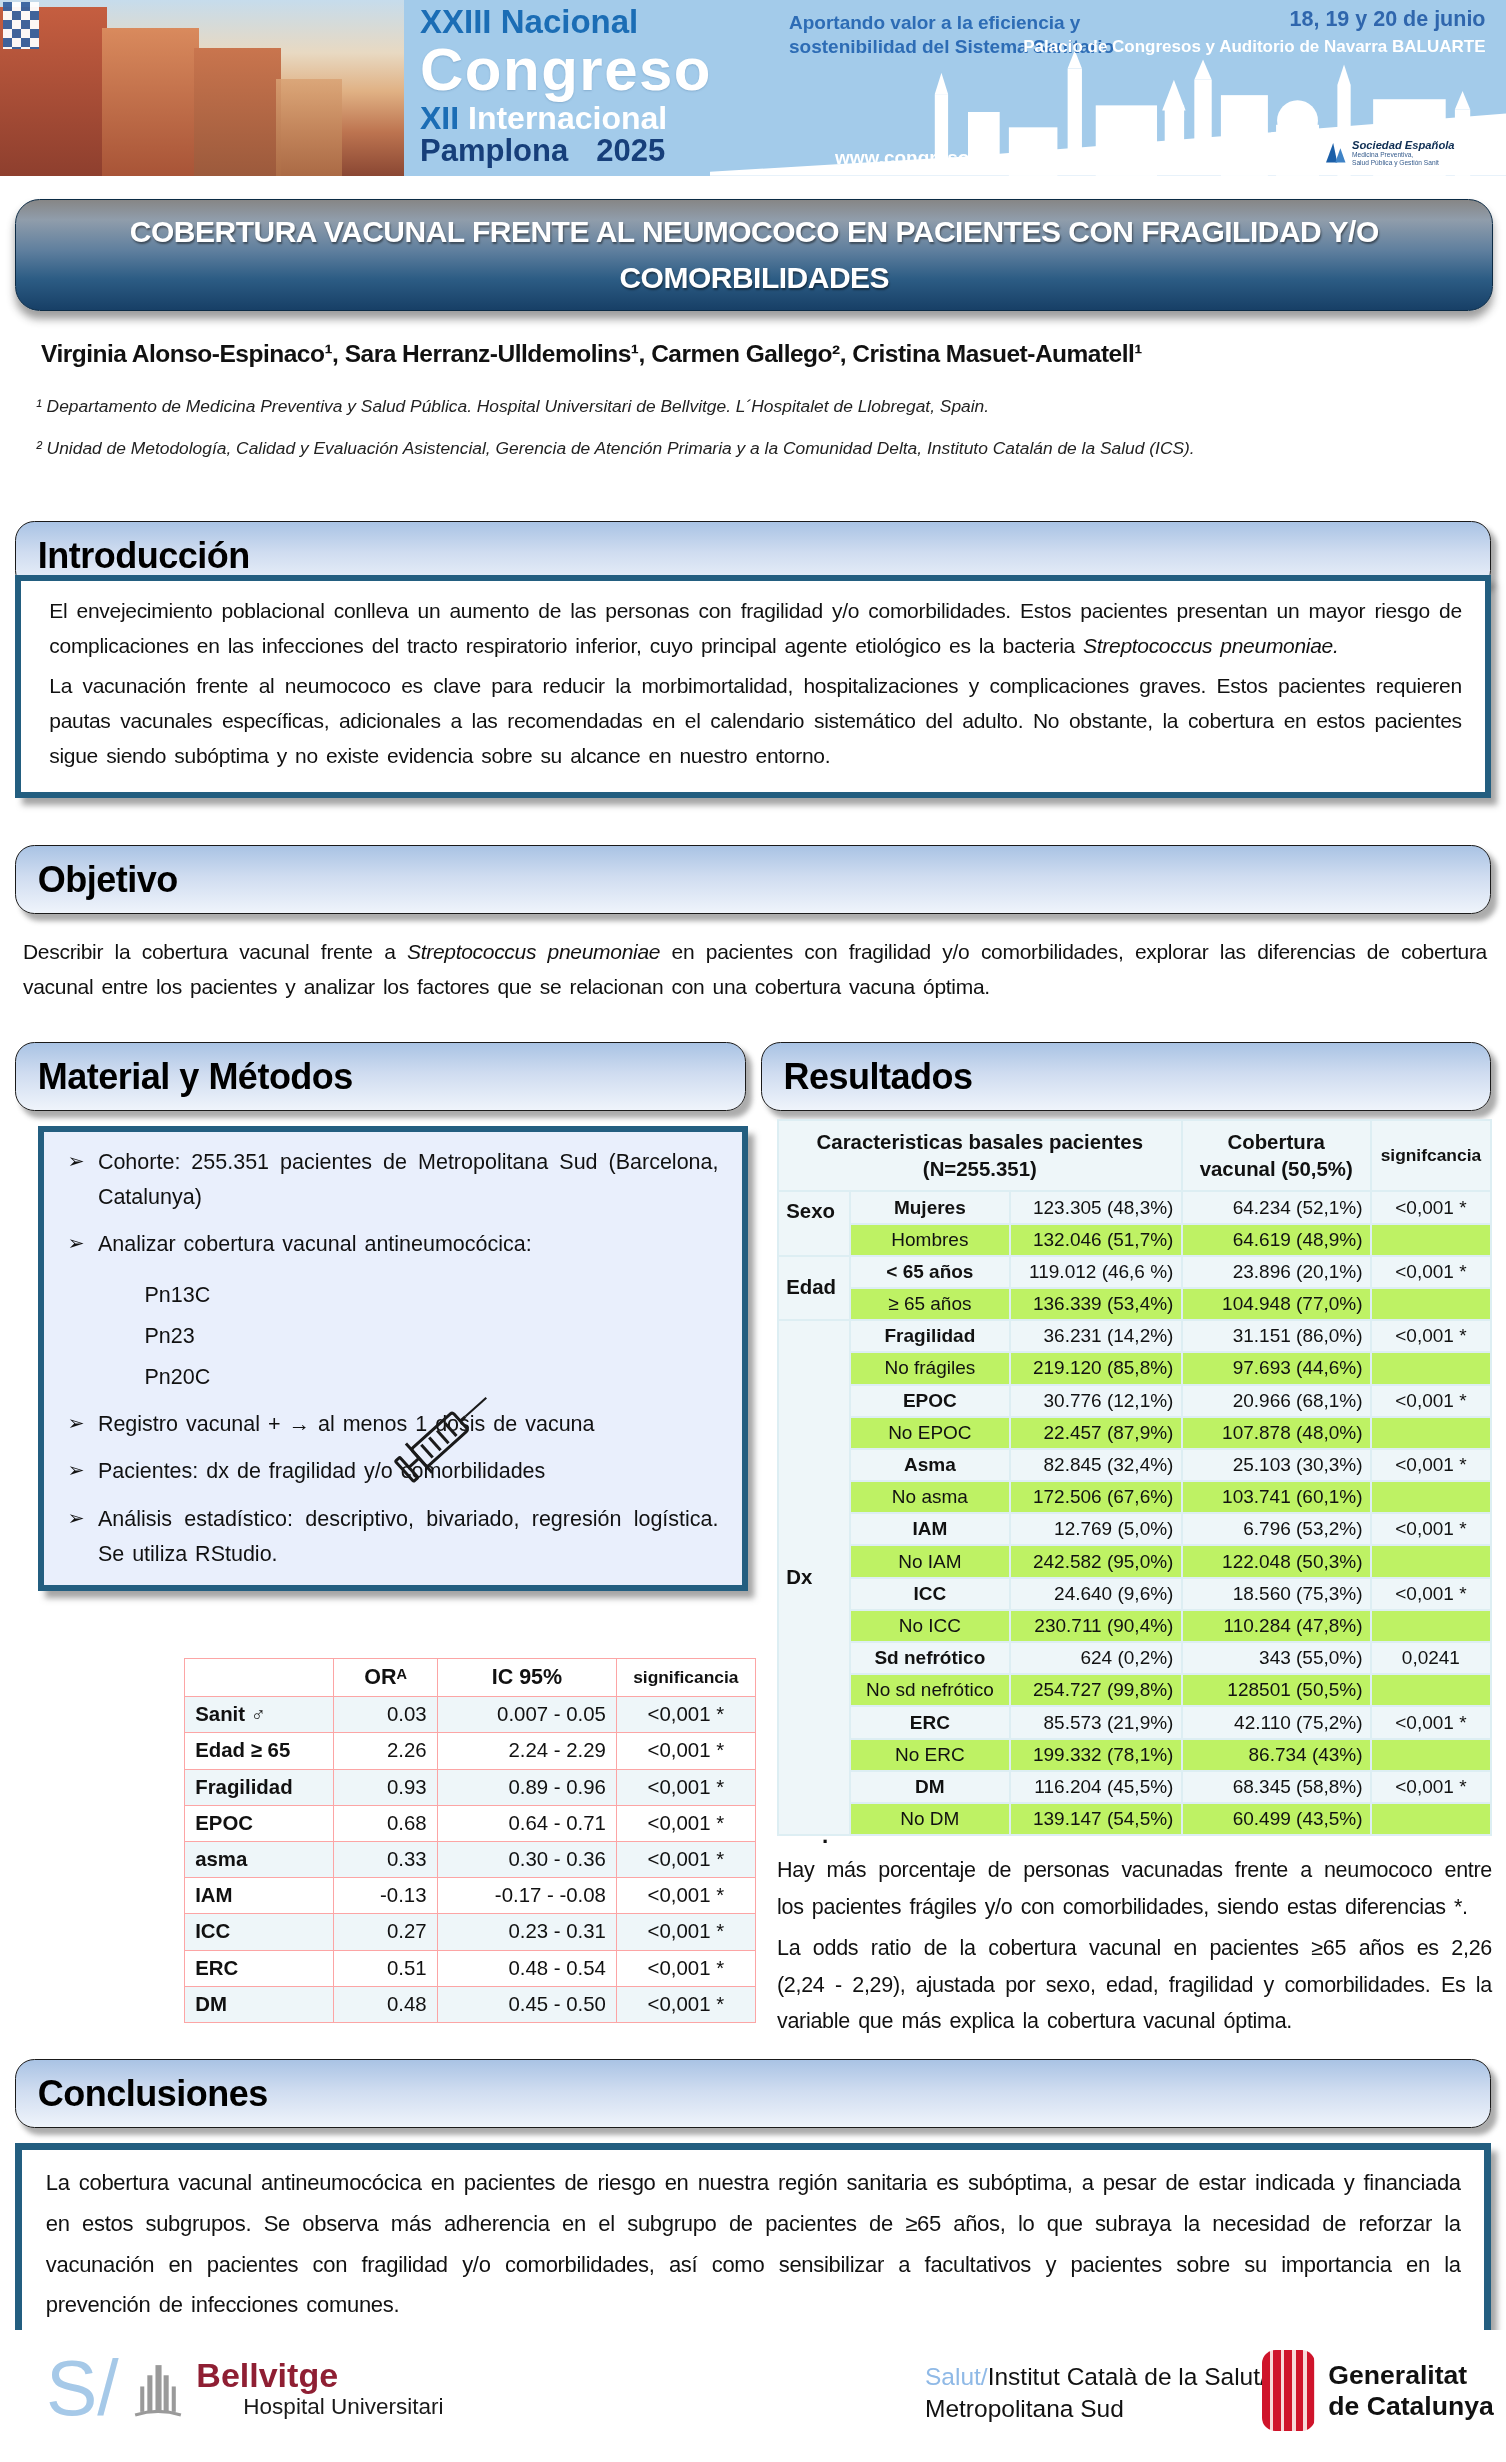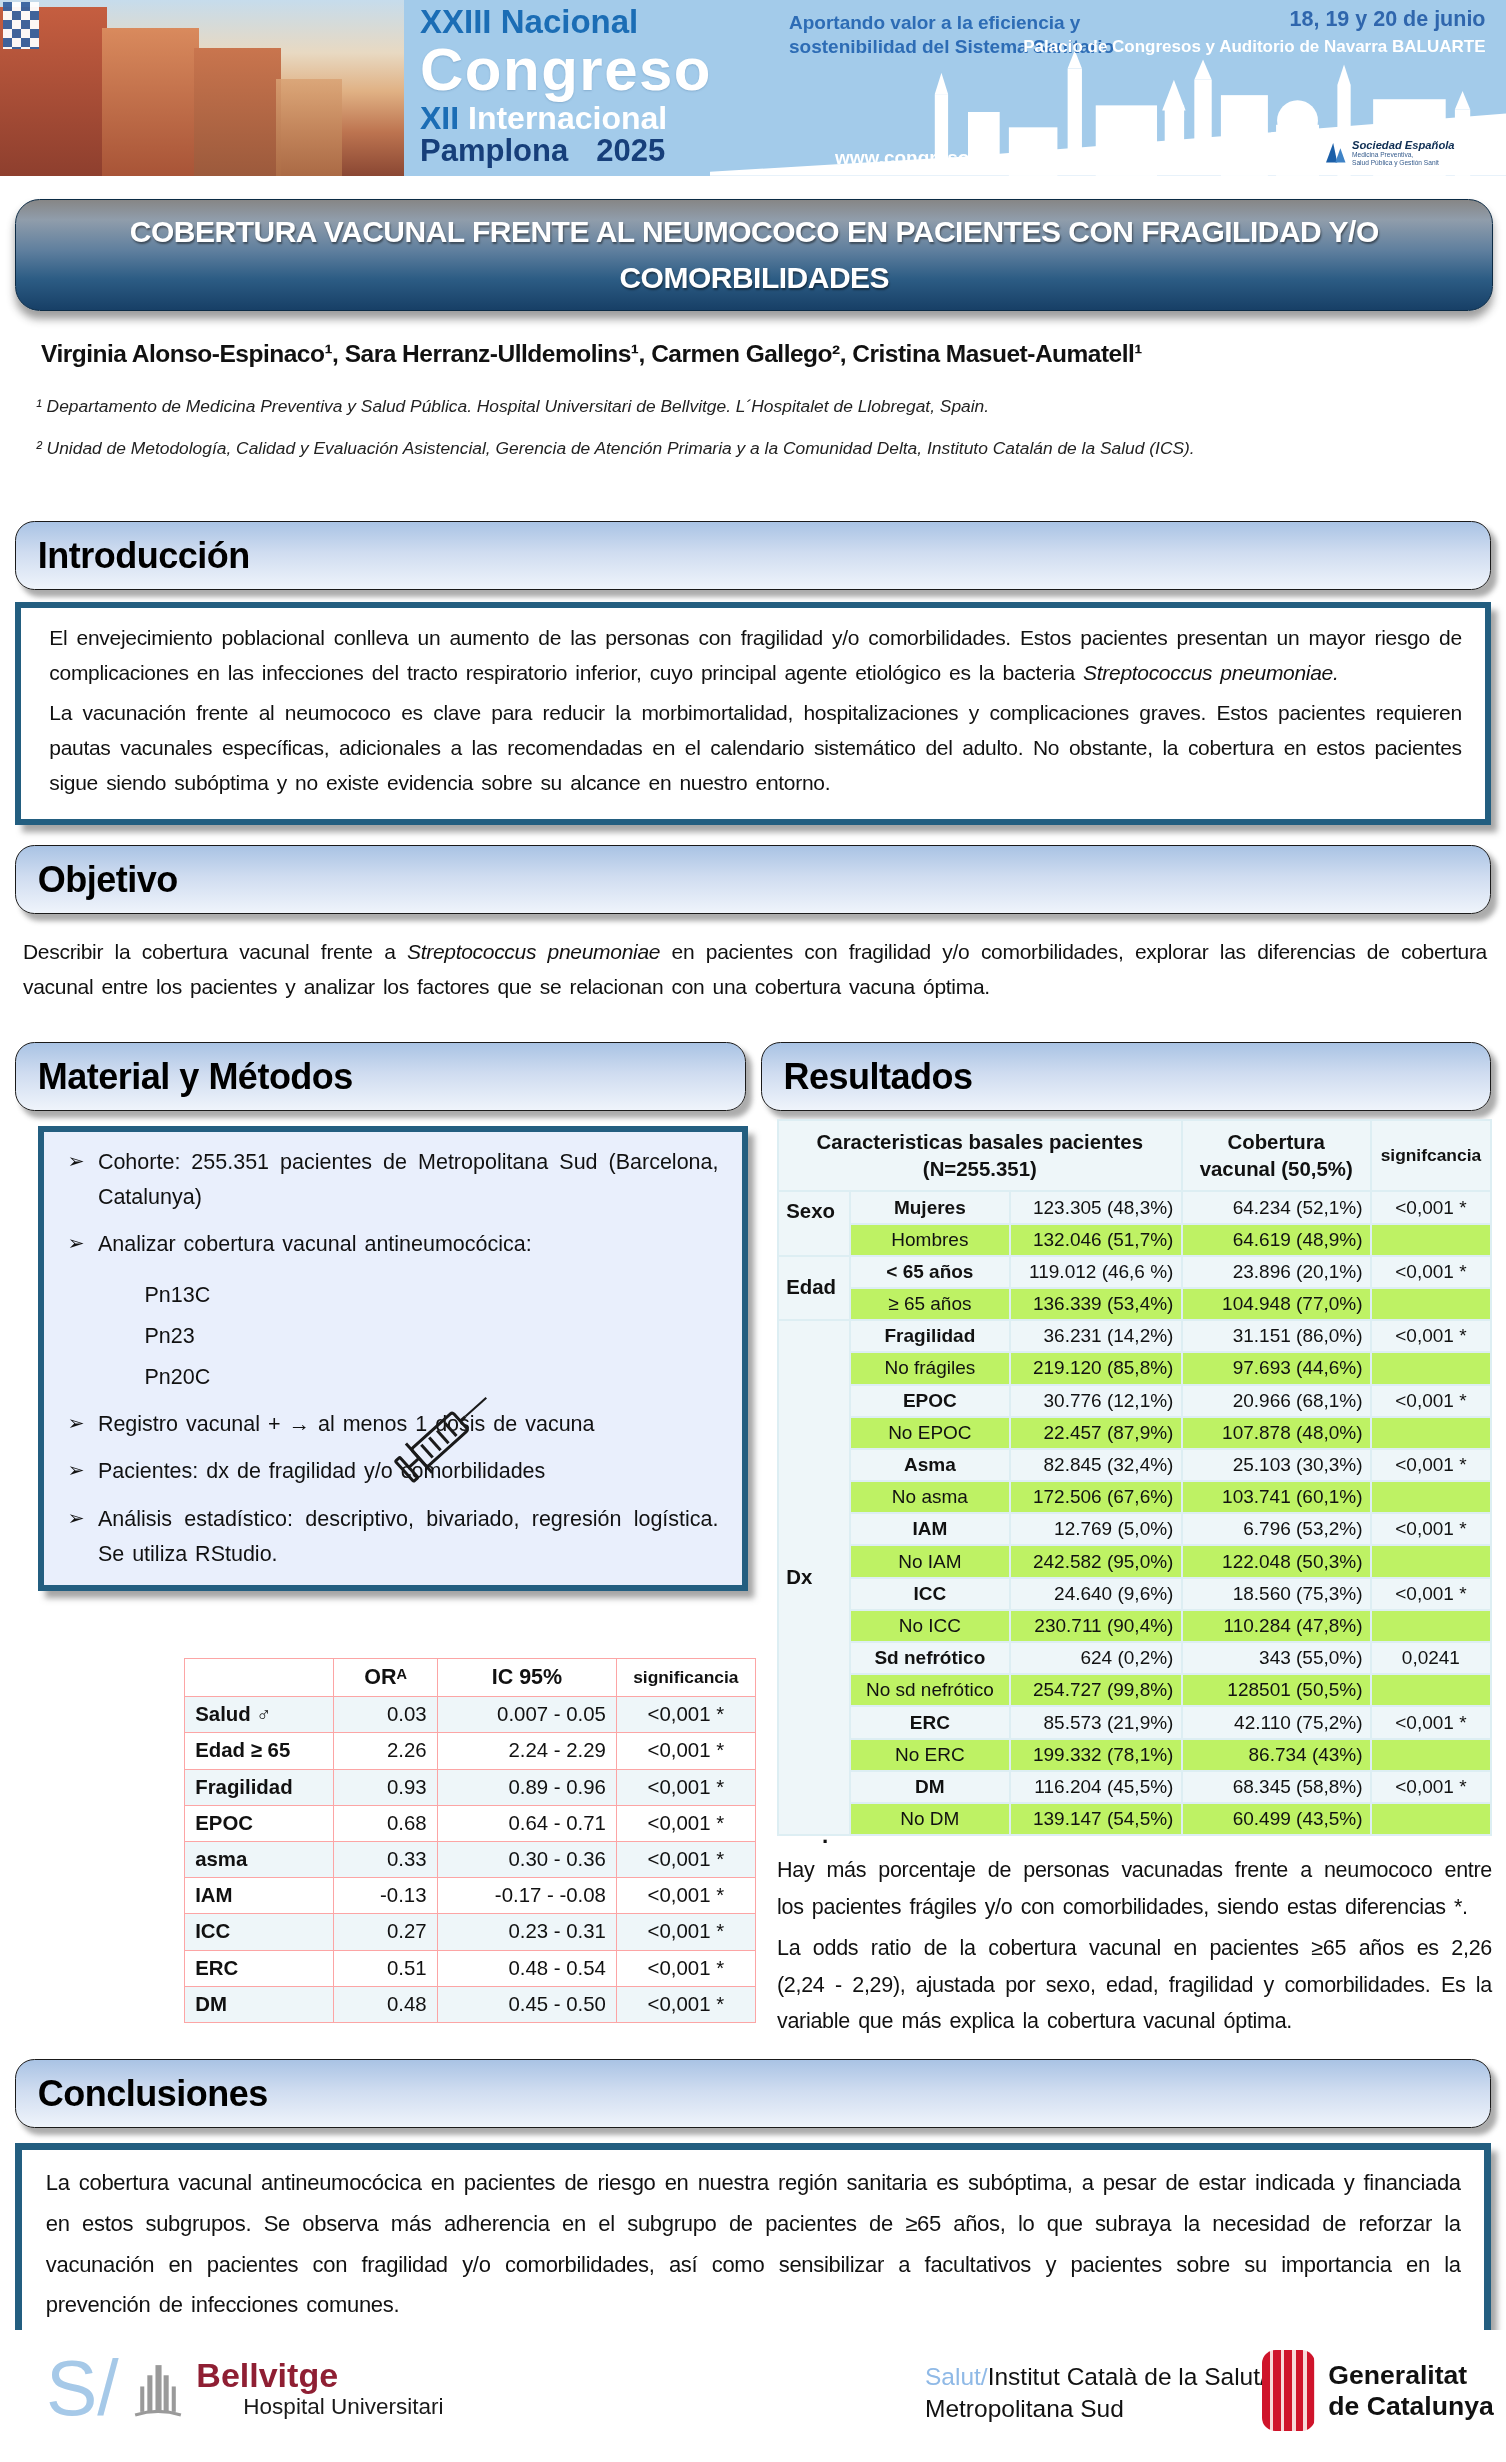--- a/index.html
+++ b/index.html
@@ -55,21 +55,21 @@
   .sec-head .h{font-size:36px;font-weight:bold;color:#000;letter-spacing:-0.5px;}
   .sh-intro{left:15.3px;top:521px;width:1476px;}
   .sh-obj{left:15.3px;top:845px;width:1476px;}
   .sh-met{left:15.3px;top:1042px;width:731px;}
   .sh-res{left:761px;top:1042px;width:730px;}
   .sh-con{left:15.3px;top:2059px;width:1476px;}
 
   
   .blue-box{position:absolute;background:#ffffff;border:6.1px solid #235e80;box-sizing:border-box;
     box-shadow:7.2px 8.2px 6.1px rgba(90,90,90,.55);padding:13.3px 23.5px;}
-  .intro-box{left:15.3px;top:602px;width:1476px;min-height:222px;padding-left:28px;}
+  .intro-box{left:15.3px;top:575px;width:1476px;min-height:222px;padding-left:28px;}
   .body-text{font-size:21px;line-height:1.66;text-align:justify;word-spacing:2.6px;letter-spacing:-0.3px;}
   .body-text p{margin:0 0 5.1px 0;}
   .obj-text{position:absolute;left:23px;top:935px;width:1464px;}
 
   .met-box{left:38px;top:1126px;width:710px;height:465px;background:#e9effc;}
   .bullet{display:flex;gap:13.3px;margin-bottom:13.3px;}
   .bullet .mk{flex:0 0 auto;font-size:20.4px;line-height:1.6;}
   .bullet .bt{font-size:21.5px;line-height:1.6;text-align:justify;word-spacing:2px;}
   .vax{font-size:21.5px;line-height:1.9;margin-left:77px;}
   .syringe{position:absolute;left:337px;top:240px;width:128px;height:128px;}
@@ -426,21 +426,21 @@
       <thead>
         <tr>
           <th></th>
           <th>ORᴬ</th>
           <th>IC 95%</th>
           <th class="sigh">significancia</th>
         </tr>
       </thead>
       <tbody id="or-body">
           <tr>
-            <td class="lbl">Salud ♂</td>
+            <td class="lbl">Sanit ♂</td>
             <td class="or">0.03</td>
             <td class="ic">0.007 - 0.05</td>
             <td class="sig">&lt;0,001 *</td>
           </tr>
           <tr>
             <td class="lbl">Edad ≥ 65</td>
             <td class="or">2.26</td>
             <td class="ic">2.24 - 2.29</td>
             <td class="sig">&lt;0,001 *</td>
           </tr>

